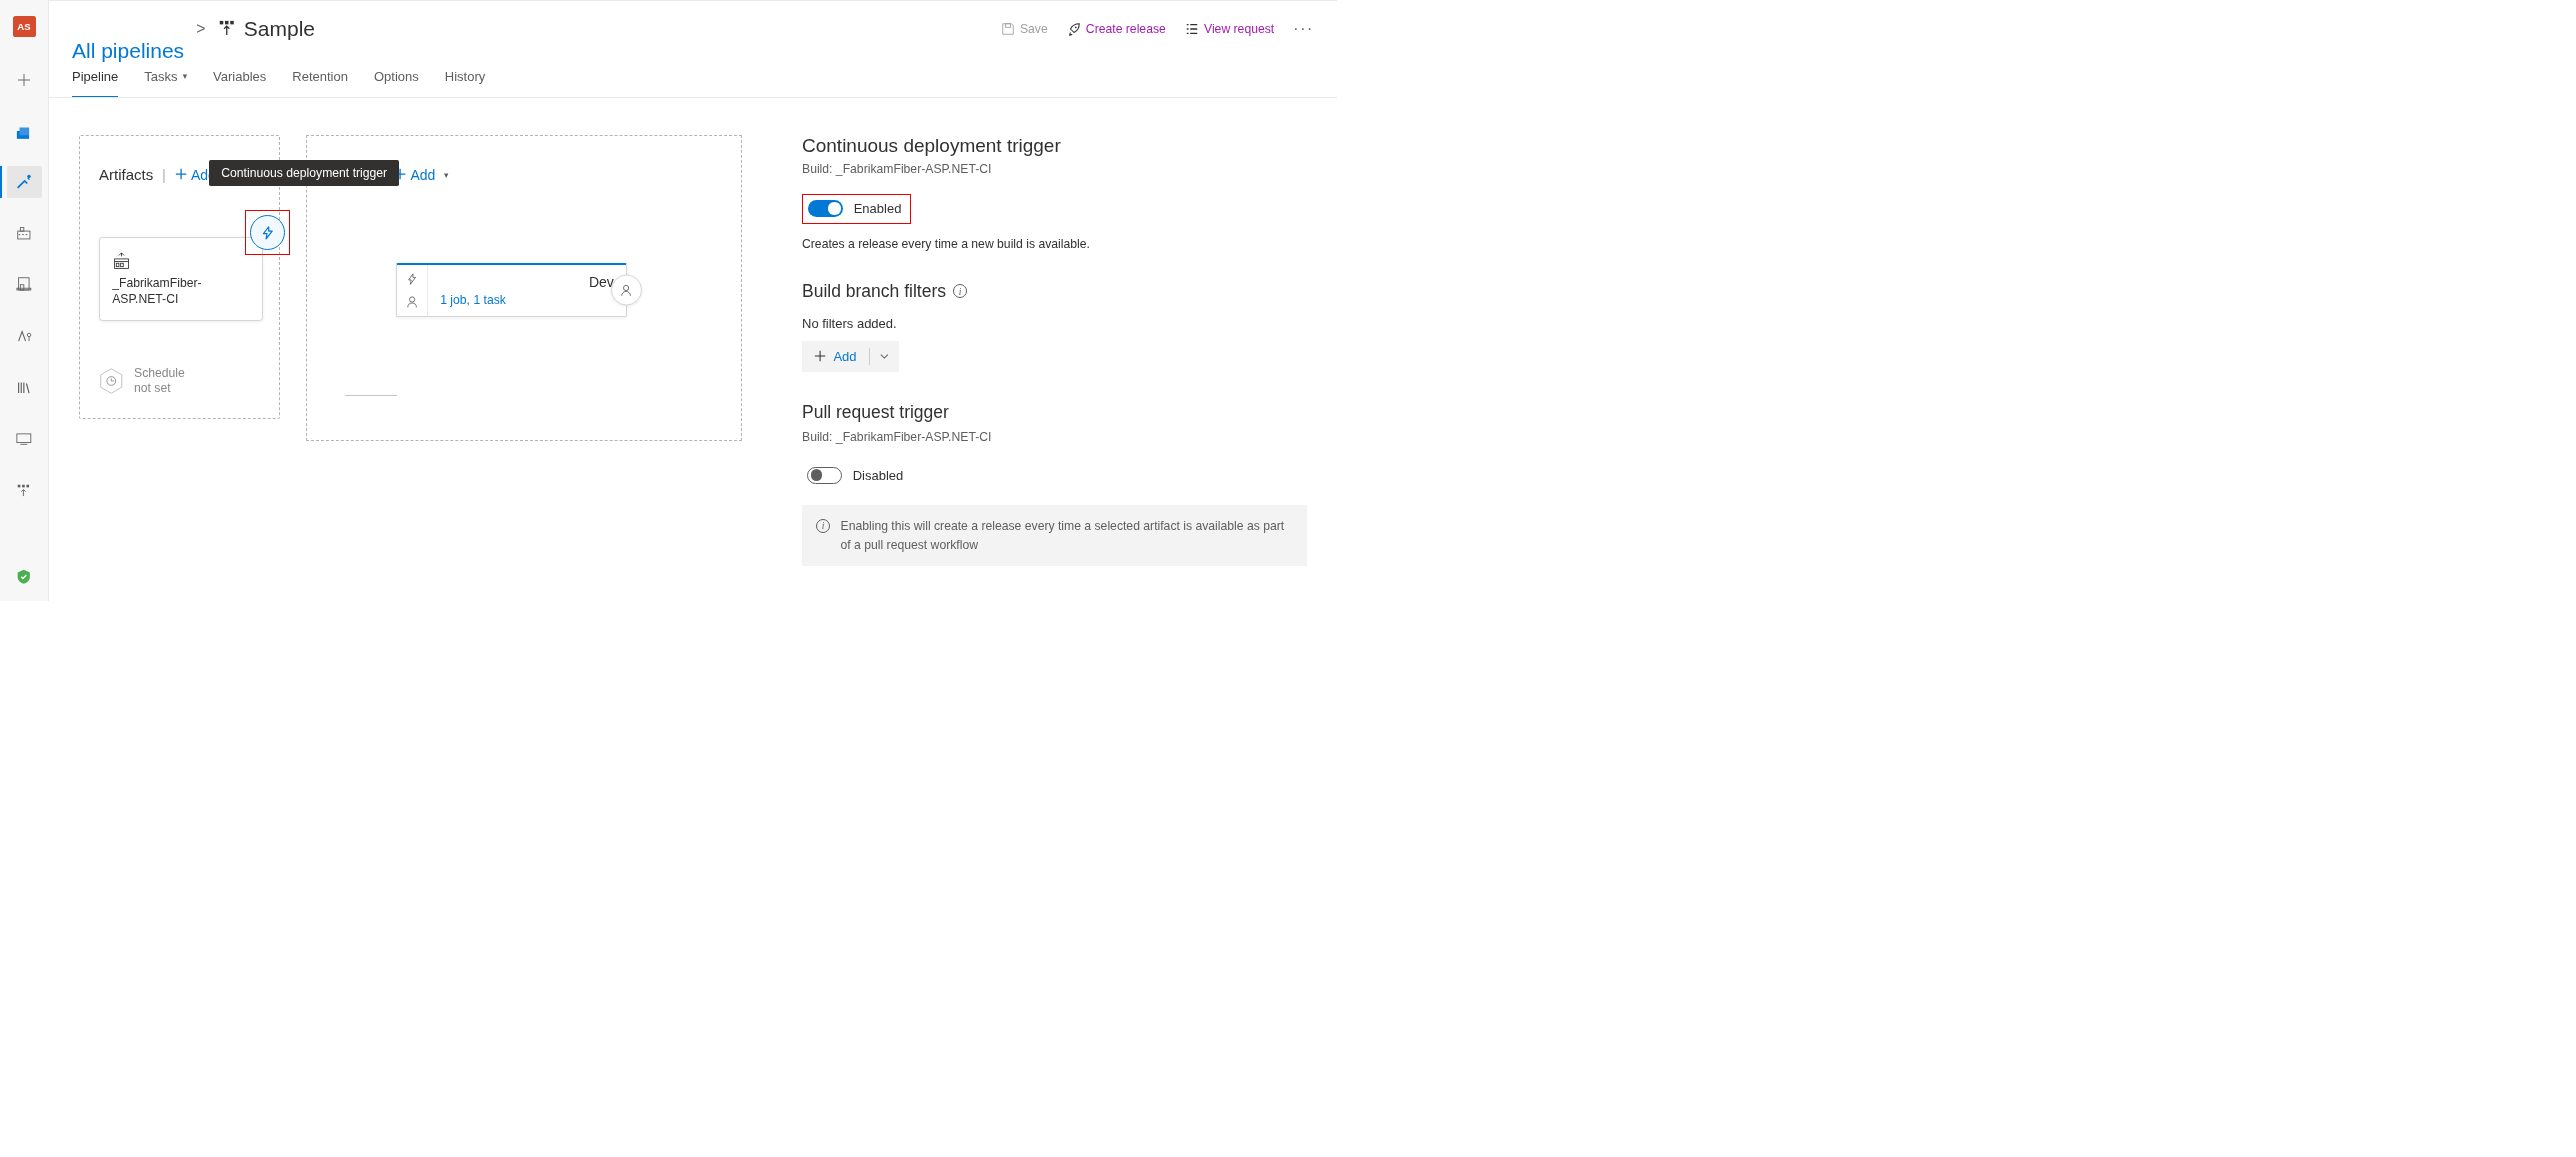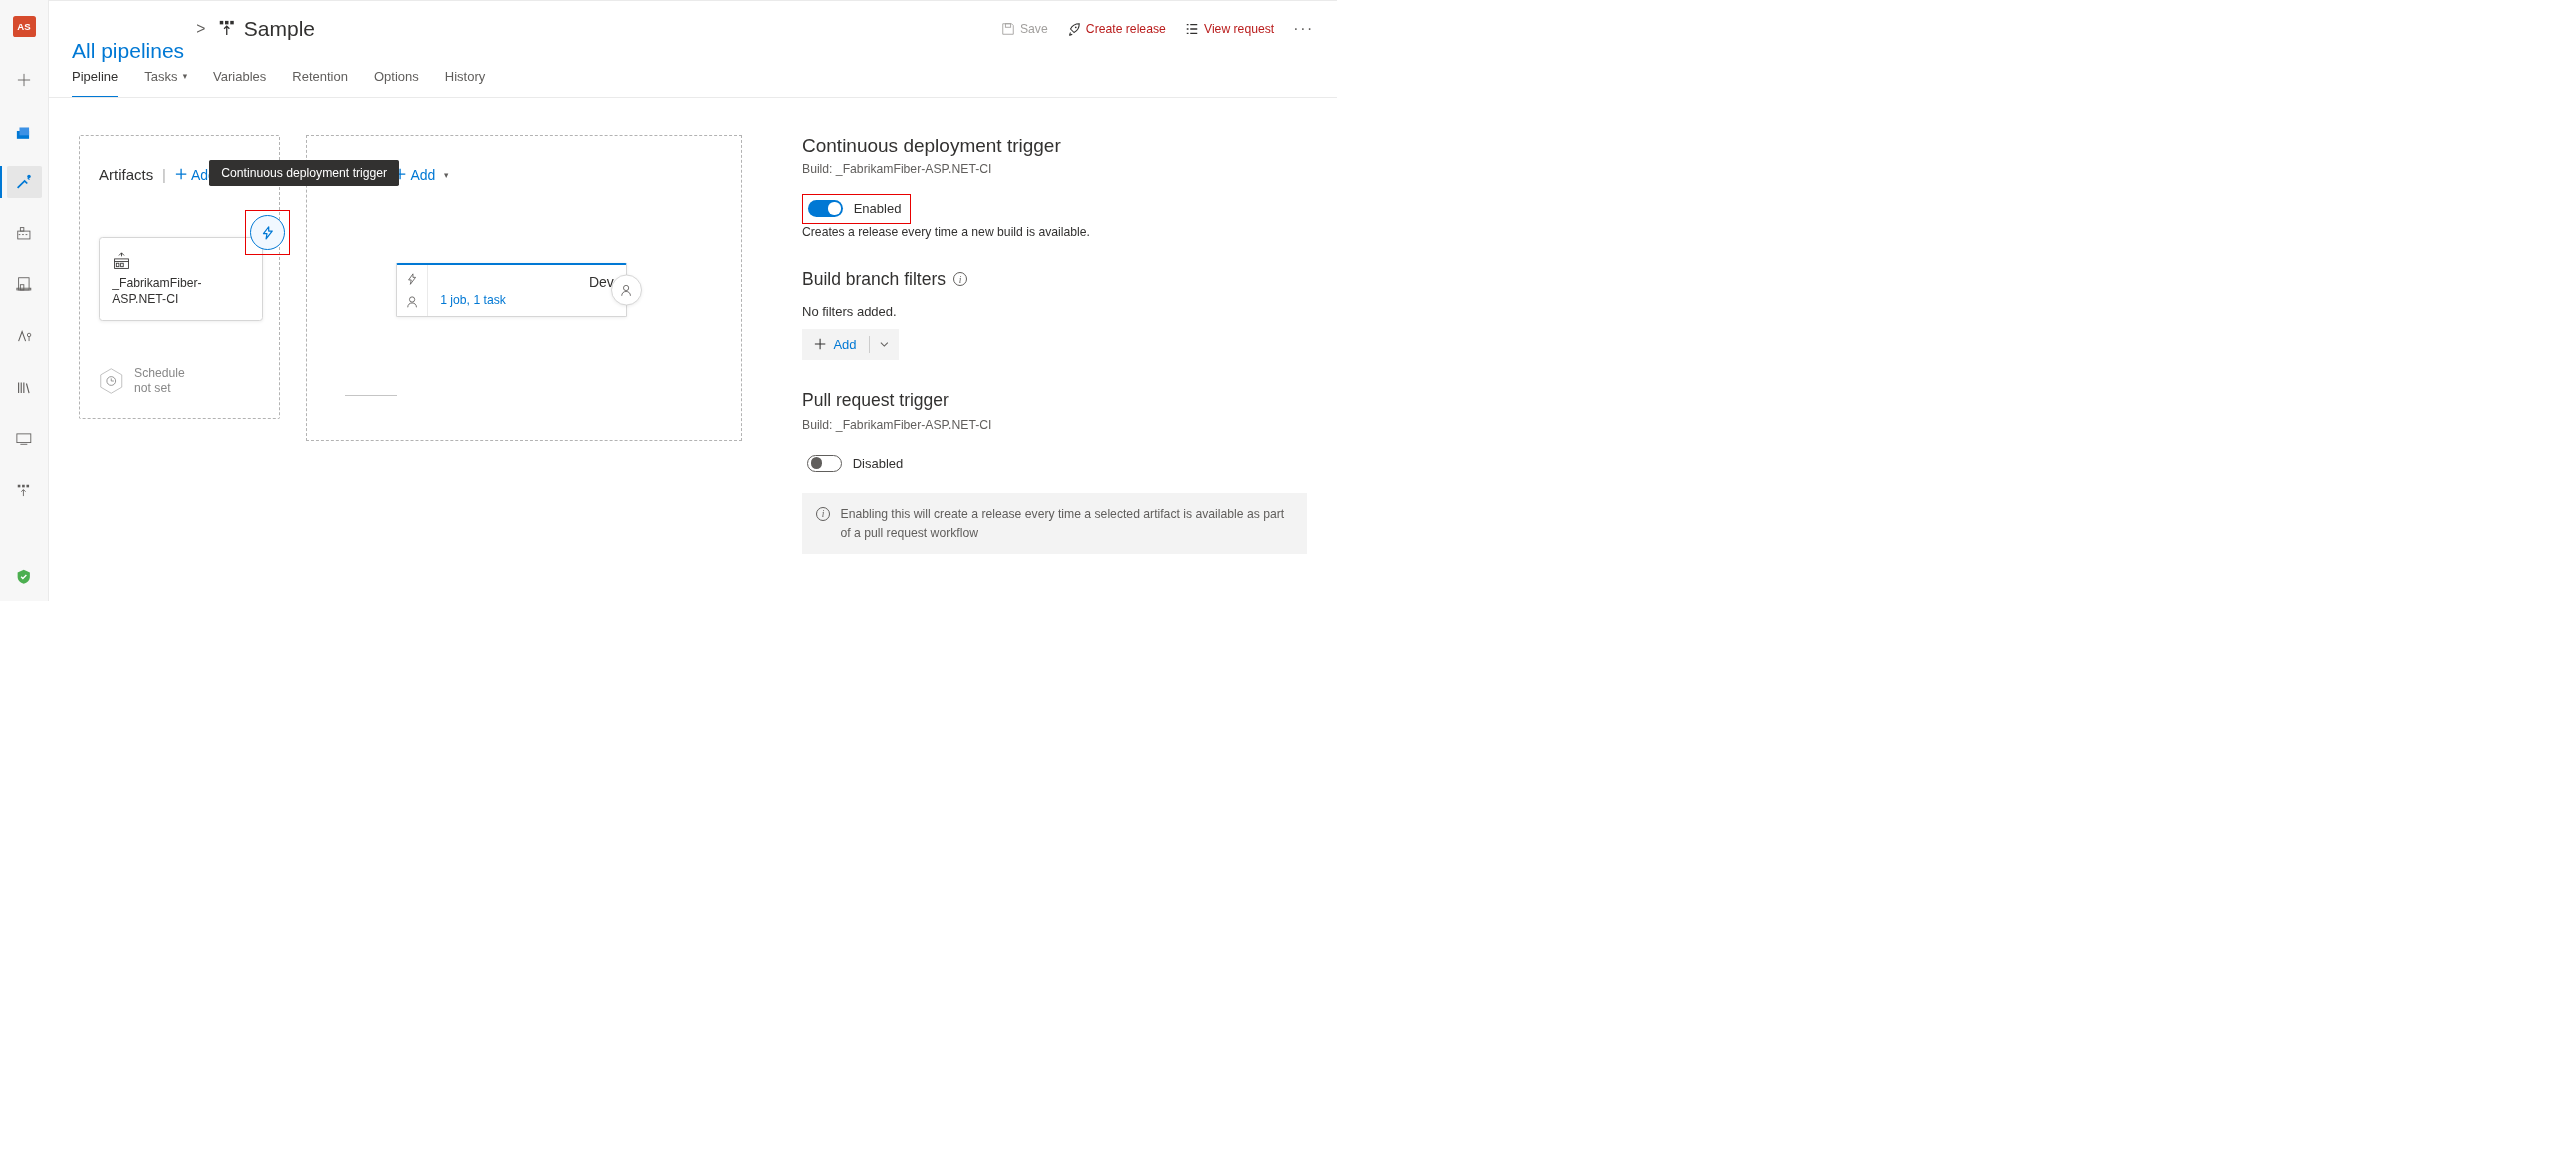--- a/index.html
+++ b/index.html
@@ -91,21 +91,21 @@
   .header-right {
     margin-left: auto;
     display: flex;
     align-items: center;
     gap: 19px;
   }
   .hdr-btn {
     display: inline-flex;
     align-items: center;
     gap: 5.2px;
-    color: #b91c1c;
+    color: #a21caf;
     font-size: 12.2px;
     cursor: pointer;
     border: none;
     background: none;
   }
   .hdr-btn.disabled { color: #a19f9d; }
   .ellipsis { font-size: 15.7px; letter-spacing: 1.7px; color: #605e5c; cursor: pointer; }
   
   .tabs-row {
     display: flex;
@@ -356,21 +356,21 @@
   }
   .toggle.off .knob {
     top: 1.7px; left: 2.6px; right: auto;
     width: 11.4px; height: 11.4px;
     background: #605e5c;
   }
   .toggle-label { font-size: 13px; }
   .rp-note {
     font-size: 12.2px;
     color: #323130;
-    margin-top: 1px;
+    margin-top: 13px;
   }
   .rp-section {
     margin-top: 30px;
   }
   .rp-h2 {
     font-size: 17.5px;
     font-weight: 400;
     color: #323130;
     display: flex;
     align-items: center;

